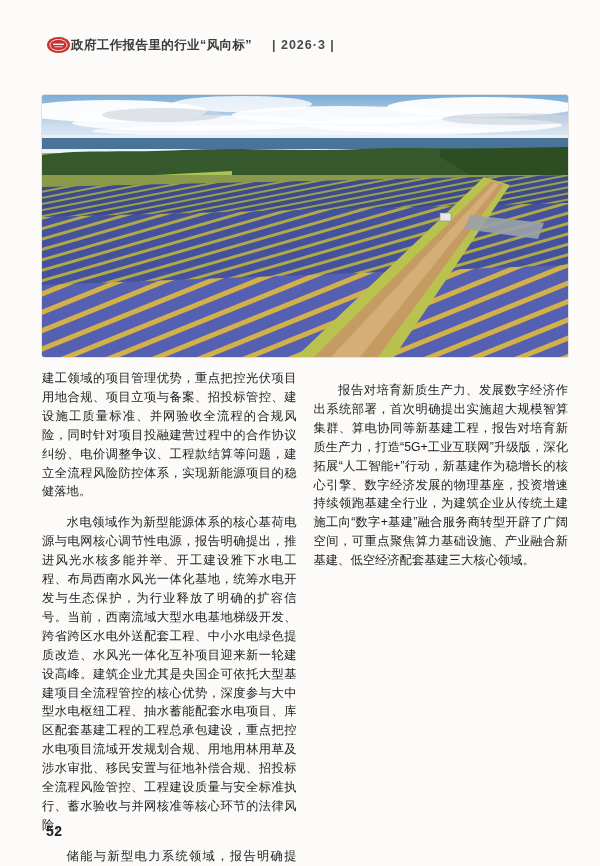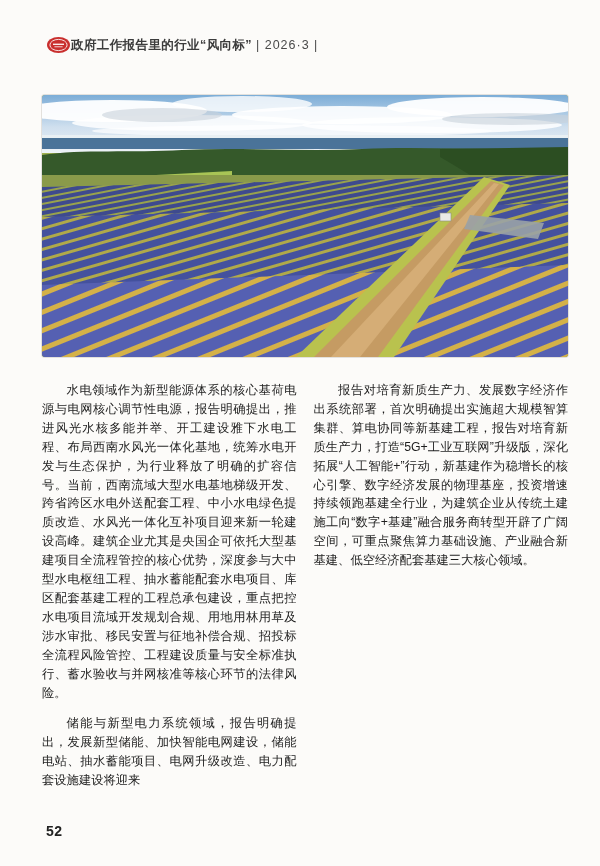--- a/index.html
+++ b/index.html
@@ -13,22 +13,22 @@
   .header{
     position:absolute;left:46px;top:35px;height:20px;
     display:flex;align-items:center;
   }
   .seal{flex:0 0 auto;display:block;}
   .header-title{
     font-size:12.5px;font-weight:bold;color:#3c3c3c;letter-spacing:.4px;
     white-space:nowrap;
   }
   .header-issue{
-    font-size:12.5px;font-weight:normal;color:#4a4a4a;letter-spacing:1px;
-    white-space:nowrap;margin-left:4px;
+    font-size:12.5px;font-weight:bold;color:#4a4a4a;letter-spacing:1px;
+    white-space:nowrap;margin-left:20px;
   }
   
   .photo{
     position:absolute;left:42px;top:95px;width:526px;height:262px;
     border-radius:3px;overflow:hidden;background:#9fb050;
     box-shadow:0 0 0 1px #e3e1dd;
   }
   .photo svg{display:block;width:100%;height:100%;}
   
   .columns{
@@ -115,20 +115,21 @@
     <polygon points="272,262 336,262 462,90 449,86" fill="#c59b63"></polygon>
     <polygon points="289,262 318,262 457,89 452,88" fill="#d8b27b" opacity=".8"></polygon>
 
     <polygon points="428,120 502,128 496,144 422,134" fill="#9aa2a6" opacity=".9"></polygon>
     <rect x="398" y="118" width="11" height="8" fill="#e9e9e6" stroke="#8d8d88" stroke-width=".6"></rect>
   </svg>
 </div>
 
 <div class="columns">
   <div class="col">
+    <p>建工领域的项目管理优势，重点把控光伏项目用地合规、项目立项与备案、招投标管控、建设施工质量标准、并网验收全流程的合规风险，同时针对项目投融建营过程中的合作协议纠纷、电价调整争议、工程款结算等问题，建立全流程风险防控体系，实现新能源项目的稳健落地。</p>
     <p class="indent">水电领域作为新型能源体系的核心基荷电源与电网核心调节性电源，报告明确提出，推进风光水核多能并举、开工建设雅下水电工程、布局西南水风光一体化基地，统筹水电开发与生态保护，为行业释放了明确的扩容信号。当前，西南流域大型水电基地梯级开发、跨省跨区水电外送配套工程、中小水电绿色提质改造、水风光一体化互补项目迎来新一轮建设高峰。建筑企业尤其是央国企可依托大型基建项目全流程管控的核心优势，深度参与大中型水电枢纽工程、抽水蓄能配套水电项目、库区配套基建工程的工程总承包建设，重点把控水电项目流域开发规划合规、用地用林用草及涉水审批、移民安置与征地补偿合规、招投标全流程风险管控、工程建设质量与安全标准执行、蓄水验收与并网核准等核心环节的法律风险。</p>
     <p class="indent">储能与新型电力系统领域，报告明确提出，发展新型储能、加快智能电网建设，储能电站、抽水蓄能项目、电网升级改造、电力配套设施建设将迎来</p>
   </div>
   <div class="col">
     <p class="indent">报告对培育新质生产力、发展数字经济作出系统部署，首次明确提出实施超大规模智算集群、算电协同等新基建工程，报告对培育新质生产力，打造“5G+工业互联网”升级版，深化拓展“人工智能+”行动，新基建作为稳增长的核心引擎、数字经济发展的物理基座，投资增速持续领跑基建全行业，为建筑企业从传统土建施工向“数字+基建”融合服务商转型开辟了广阔空间，可重点聚焦算力基础设施、产业融合新基建、低空经济配套基建三大核心领域。</p>
   </div>
 </div>
 
 <div class="page-number">52</div>
 

